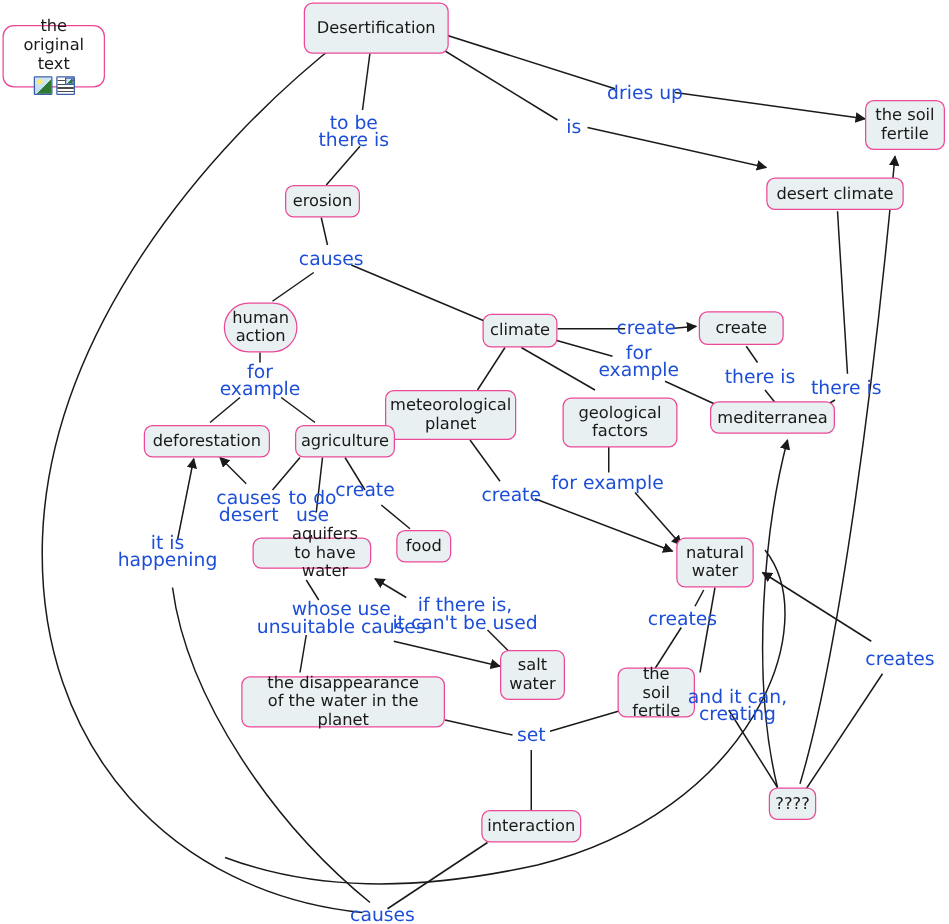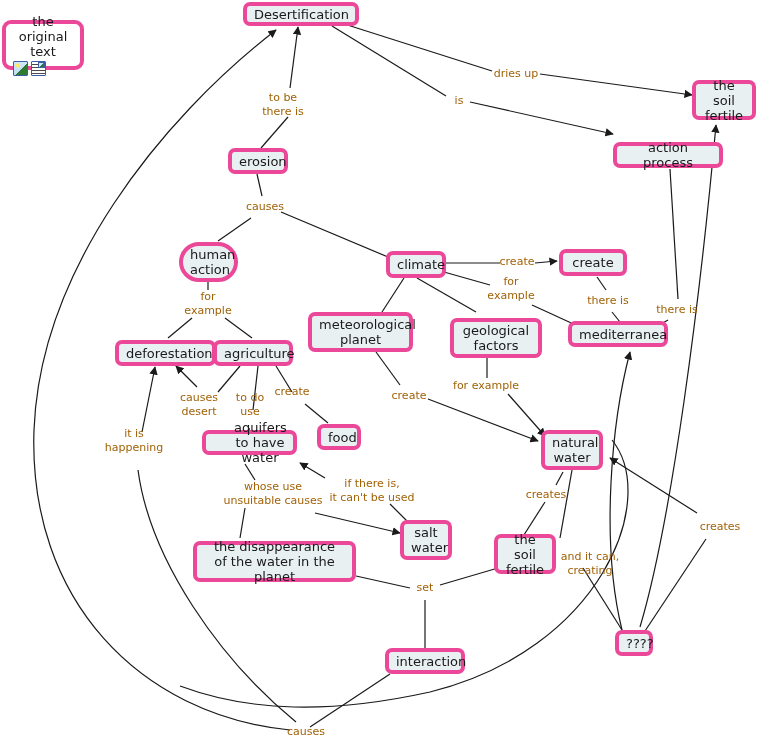--- a/index.html
+++ b/index.html
@@ -20,28 +20,29 @@
     left: 0;
     top: 0;
     width: 759px;
     height: 739px;
     pointer-events: none;
   }
   .node {
     position: absolute;
     box-sizing: border-box;
     background: #e9f0f2;
-    border: 4px solid #ec4899;
+    border: 1px solid #ec4899;
     border-radius: 7px;
     color: #1a1a1a;
     font-size: 13px;
     line-height: 15px;
     text-align: center;
     display: flex;
     flex-direction: column;
+    align-items: center;
     justify-content: center;
     padding: 2px 7px;
     white-space: pre-line;
     box-shadow: 0 0 0 0 rgba(0,0,0,0);
   }
   .node.resource {
     background: #ffffff;
     border-radius: 9px;
     padding-bottom: 3px;
   }
@@ -81,23 +82,23 @@
     right: 0px;
     top: 0px;
     width: 7px;
     height: 6px;
     background: linear-gradient(135deg, #cfe7f7 50%, #2f7a32 50%);
     border: 1px solid #3b5ea8;
     box-sizing: border-box;
   }
   .edge-label {
     position: absolute;
-    font-size: 11px;
+    font-size: 15px;
     line-height: 14px;
-    color: #a16207;
+    color: #1d4ed8;
     text-align: center;
     white-space: pre-line;
     background: transparent;
     transform: translate(-50%, -50%);
   }
 </style>
 </head>
 <body>
 
 <div id="canvas">
@@ -198,31 +199,31 @@
 
   <div class="node resource" style="left:2px; top:20px; width:82px; height:50px;">
     <span class="node-label">the original
 text</span>
     <span class="res-icons">
       <span class="res-icon icon-image"></span>
       <span class="res-icon icon-doc"></span>
     </span>
   </div>
 
-  <div class="node" style="left:243px; top:2px; width:116px; height:24px;">
+  <div class="node" style="left:243px; top:2px; width:116px; height:41px;">
     <span class="node-label">Desertification</span>
   </div>
 
   <div class="node" style="left:692px; top:80px; width:64px; height:40px;">
     <span class="node-label">the soil
 fertile</span>
   </div>
 
   <div class="node" style="left:613px; top:142px; width:110px; height:26px;">
-    <span class="node-label">action process</span>
+    <span class="node-label">desert climate</span>
   </div>
 
   <div class="node" style="left:228px; top:148px; width:60px; height:26px;">
     <span class="node-label">erosion</span>
   </div>
 
   <div class="node" style="left:179px; top:242px; width:59px; height:40px;border-radius:20px;">
     <span class="node-label">human
 action</span>
   </div>
@@ -246,21 +247,21 @@
 
   <div class="node" style="left:450px; top:318px; width:92px; height:40px;">
     <span class="node-label">geological
 factors</span>
   </div>
 
   <div class="node" style="left:115px; top:340px; width:101px; height:26px;">
     <span class="node-label">deforestation</span>
   </div>
 
-  <div class="node" style="left:213px; top:340px; width:80px; height:26px;">
+  <div class="node" style="left:236px; top:340px; width:80px; height:26px;">
     <span class="node-label">agriculture</span>
   </div>
 
   <div class="node" style="left:202px; top:430px; width:95px; height:25px;padding-left:28px;">
     <span class="node-label">aquifers
 to have water</span>
   </div>
 
   <div class="node" style="left:317px; top:424px; width:44px; height:26px;">
     <span class="node-label">food</span>

